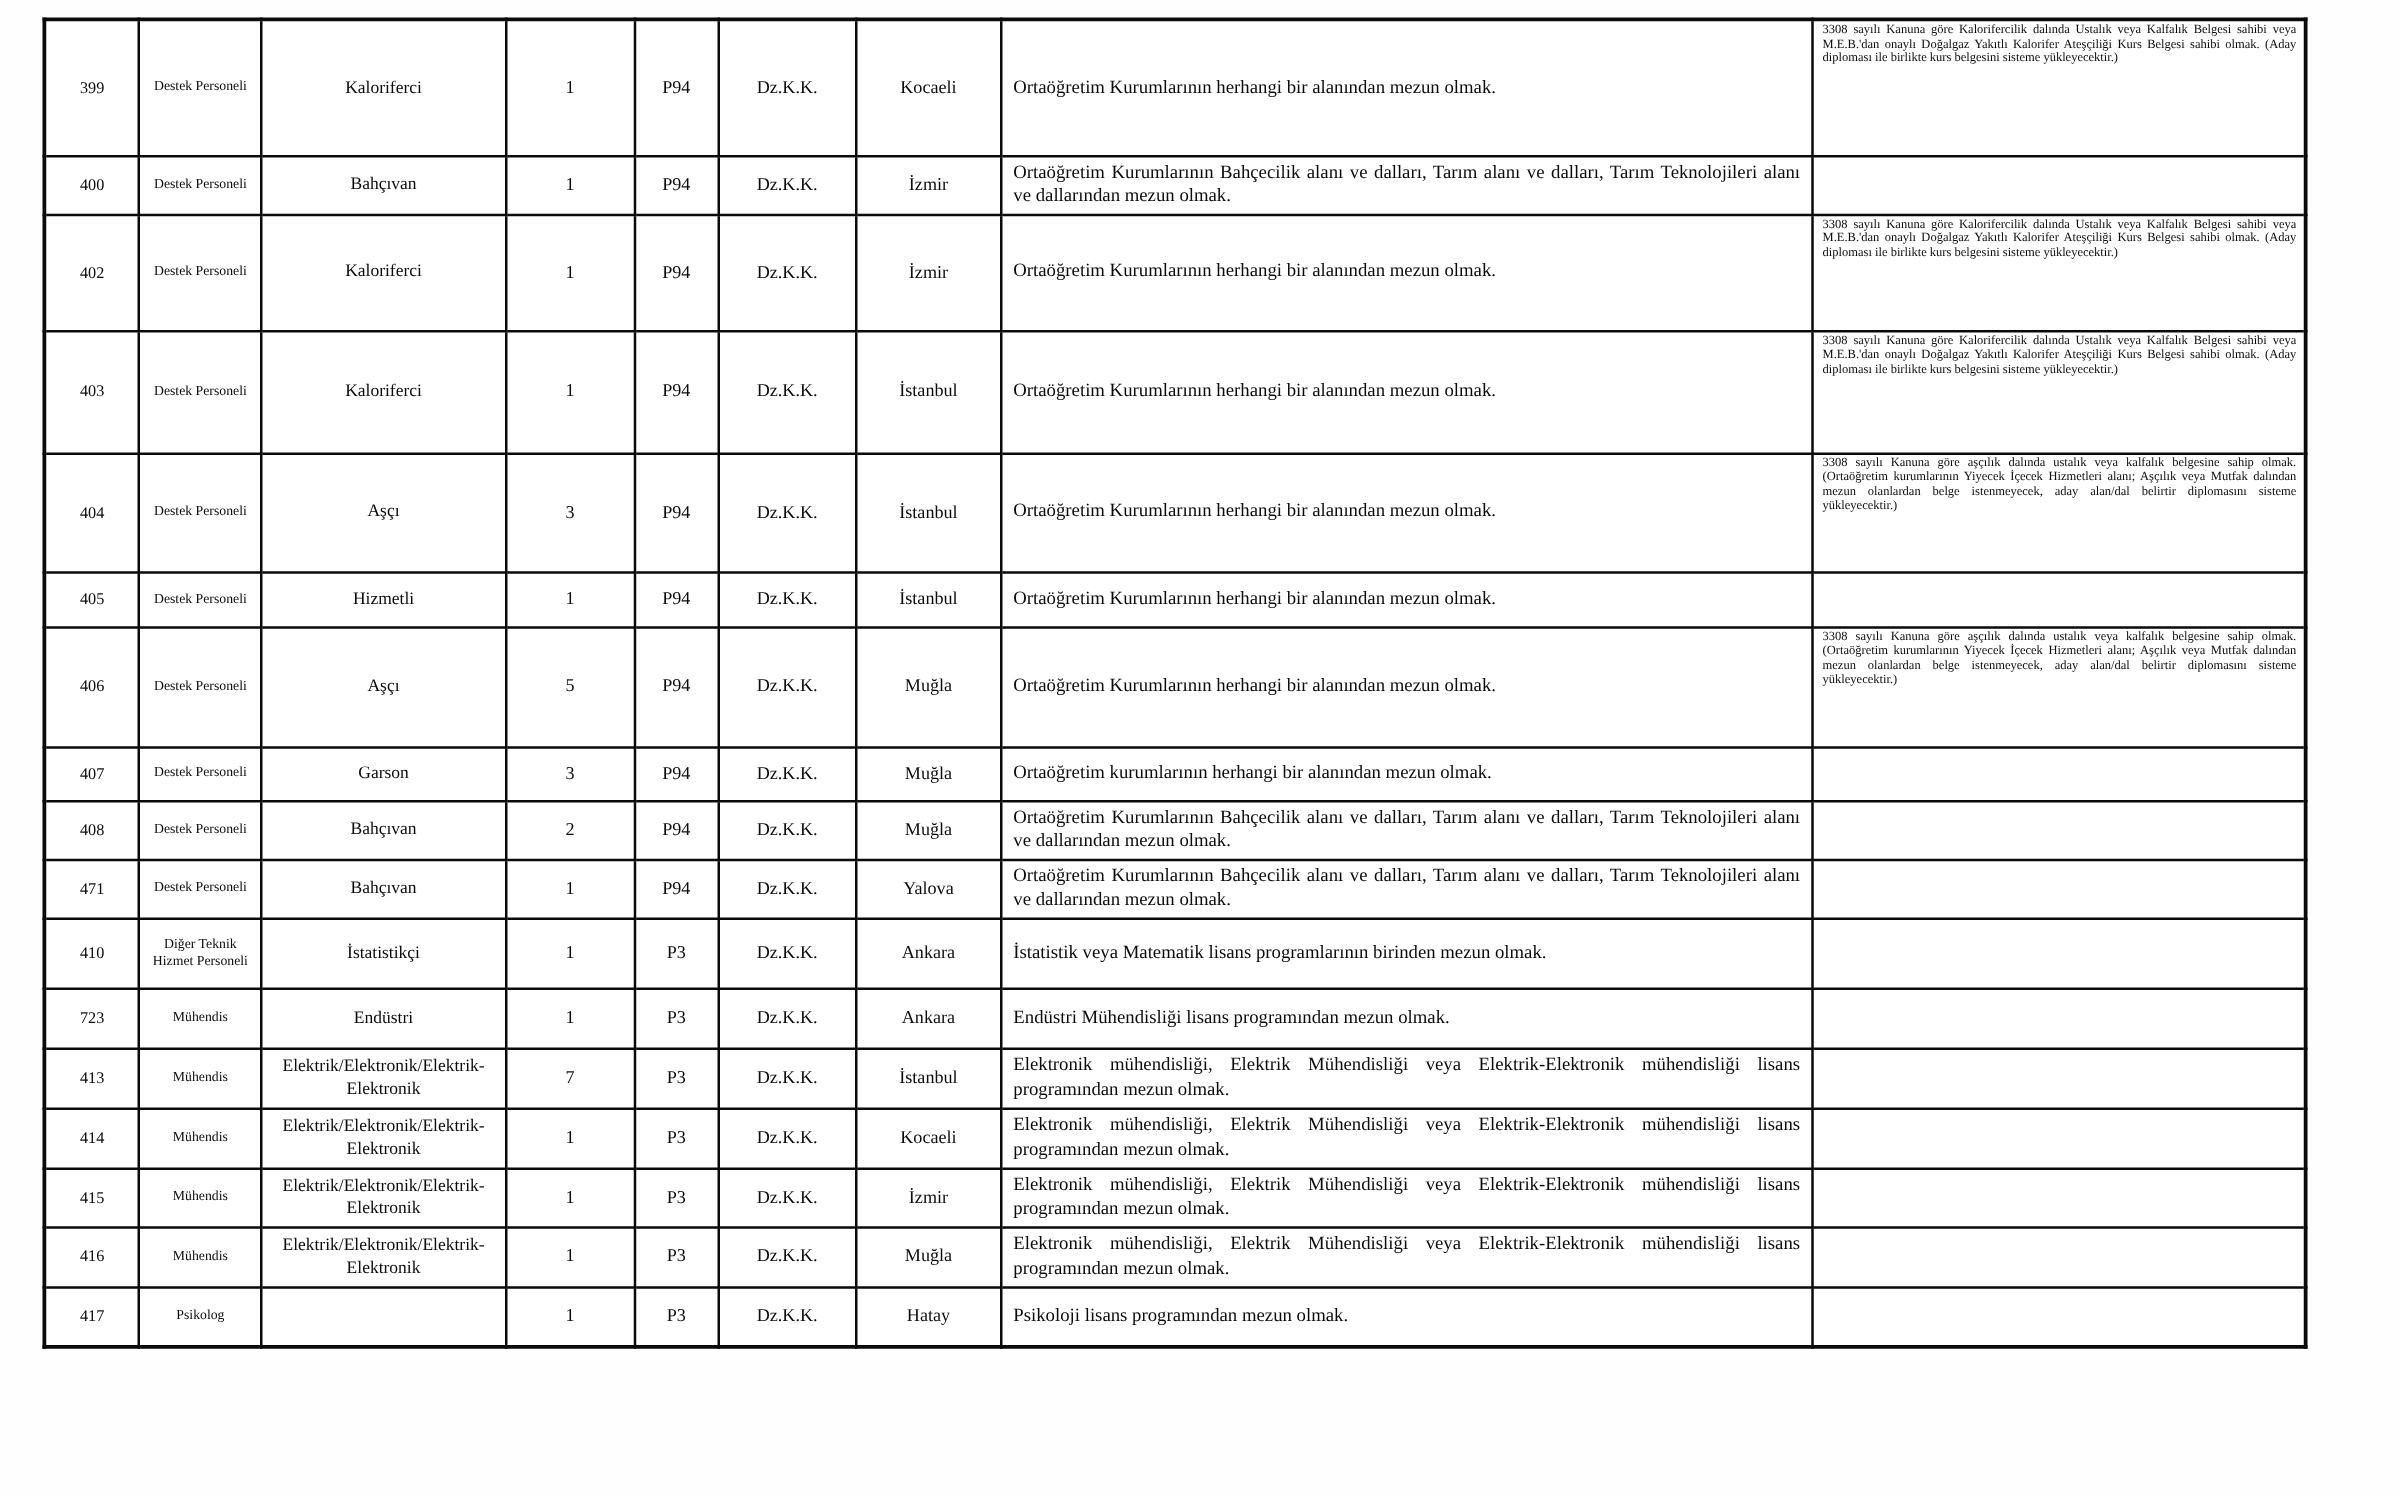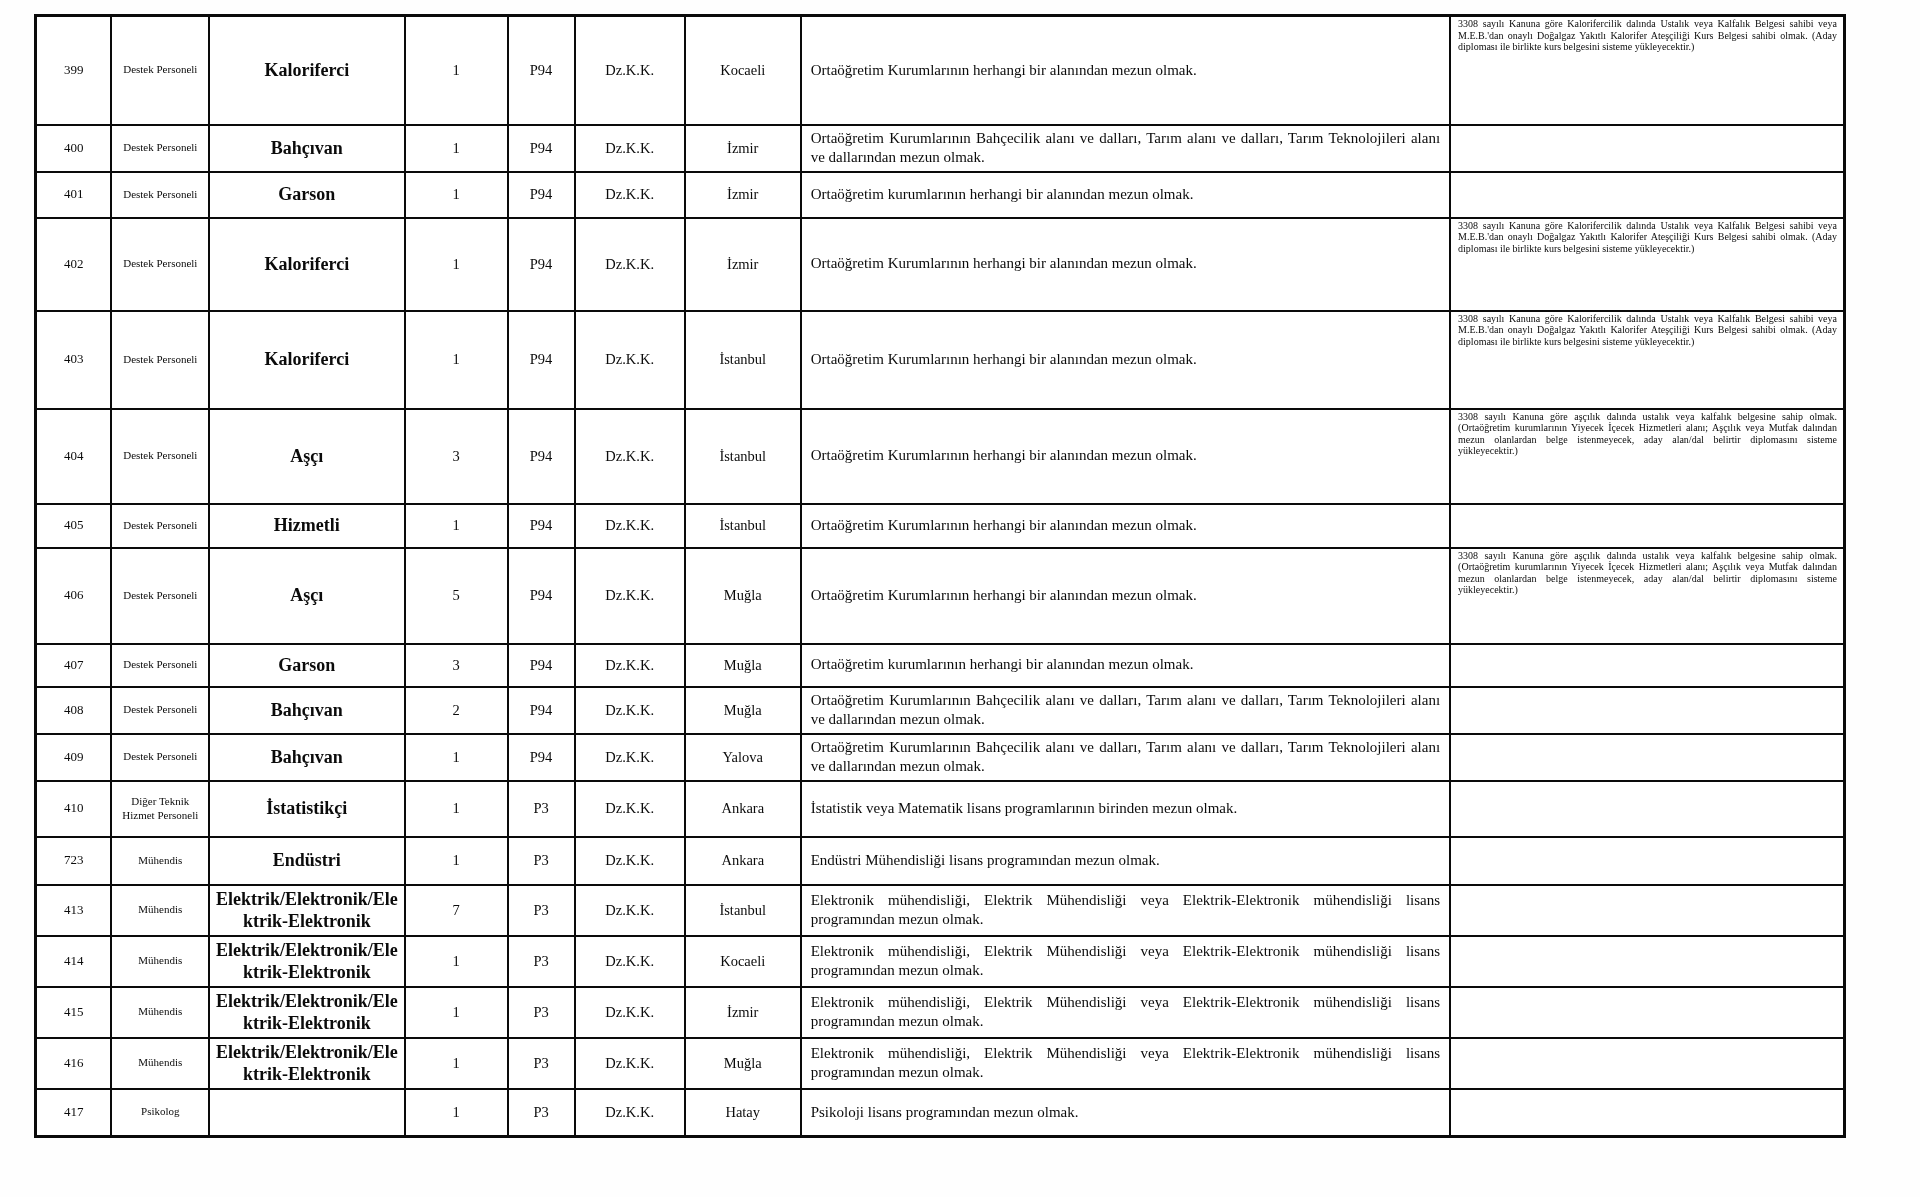--- a/index.html
+++ b/index.html
@@ -36,21 +36,21 @@
     line-height: 1.25;
     padding: 2px 4px;
     vertical-align: middle;
     text-align: center;
     overflow: hidden;
     word-wrap: break-word;
   }
   
   td.c0 { font-size: 13px; }                       
   td.c1 { font-size: 11px; }                     
-  td.c2 { font-size: 18px; font-weight: bold; }                       
+  td.c2 { font-size: 14px; }                       
   td.c3, td.c4, td.c5, td.c6 { font-size: 14.5px; }
   td.c7 {                                          
     text-align: justify;
     text-align-last: left;
     vertical-align: middle;
     padding: 3px 9px;
     font-size: 15px;
     line-height: 1.3;
   }
   td.c8 {                                          
@@ -94,31 +94,20 @@
           <td class="c0">400</td>
           <td class="c1">Destek Personeli</td>
           <td class="c2">Bahçıvan</td>
           <td class="c3">1</td>
           <td class="c4">P94</td>
           <td class="c5">Dz.K.K.</td>
           <td class="c6">İzmir</td>
           <td class="c7">Ortaöğretim Kurumlarının Bahçecilik alanı ve dalları, Tarım alanı ve dalları, Tarım Teknolojileri alanı ve dallarından mezun olmak.</td>
           <td class="c8"></td>
         </tr>
-        <tr style="height: 46px;">
-          <td class="c0">401</td>
-          <td class="c1">Destek Personeli</td>
-          <td class="c2">Garson</td>
-          <td class="c3">1</td>
-          <td class="c4">P94</td>
-          <td class="c5">Dz.K.K.</td>
-          <td class="c6">İzmir</td>
-          <td class="c7">Ortaöğretim kurumlarının herhangi bir alanından mezun olmak.</td>
-          <td class="c8"></td>
-        </tr>
         <tr style="height: 93px;">
           <td class="c0">402</td>
           <td class="c1">Destek Personeli</td>
           <td class="c2">Kaloriferci</td>
           <td class="c3">1</td>
           <td class="c4">P94</td>
           <td class="c5">Dz.K.K.</td>
           <td class="c6">İzmir</td>
           <td class="c7">Ortaöğretim Kurumlarının herhangi bir alanından mezun olmak.</td>
           <td class="c8">3308 sayılı Kanuna göre Kalorifercilik dalında Ustalık veya Kalfalık Belgesi sahibi veya M.E.B.'dan onaylı Doğalgaz Yakıtlı Kalorifer Ateşçiliği Kurs Belgesi sahibi olmak. (Aday diploması ile birlikte kurs belgesini sisteme yükleyecektir.)</td>
@@ -183,21 +172,21 @@
           <td class="c1">Destek Personeli</td>
           <td class="c2">Bahçıvan</td>
           <td class="c3">2</td>
           <td class="c4">P94</td>
           <td class="c5">Dz.K.K.</td>
           <td class="c6">Muğla</td>
           <td class="c7">Ortaöğretim Kurumlarının Bahçecilik alanı ve dalları, Tarım alanı ve dalları, Tarım Teknolojileri alanı ve dallarından mezun olmak.</td>
           <td class="c8"></td>
         </tr>
         <tr style="height: 47px;">
-          <td class="c0">409</td>
+          <td class="c0">471</td>
           <td class="c1">Destek Personeli</td>
           <td class="c2">Bahçıvan</td>
           <td class="c3">1</td>
           <td class="c4">P94</td>
           <td class="c5">Dz.K.K.</td>
           <td class="c6">Yalova</td>
           <td class="c7">Ortaöğretim Kurumlarının Bahçecilik alanı ve dalları, Tarım alanı ve dalları, Tarım Teknolojileri alanı ve dallarından mezun olmak.</td>
           <td class="c8"></td>
         </tr>
         <tr style="height: 56px;">

